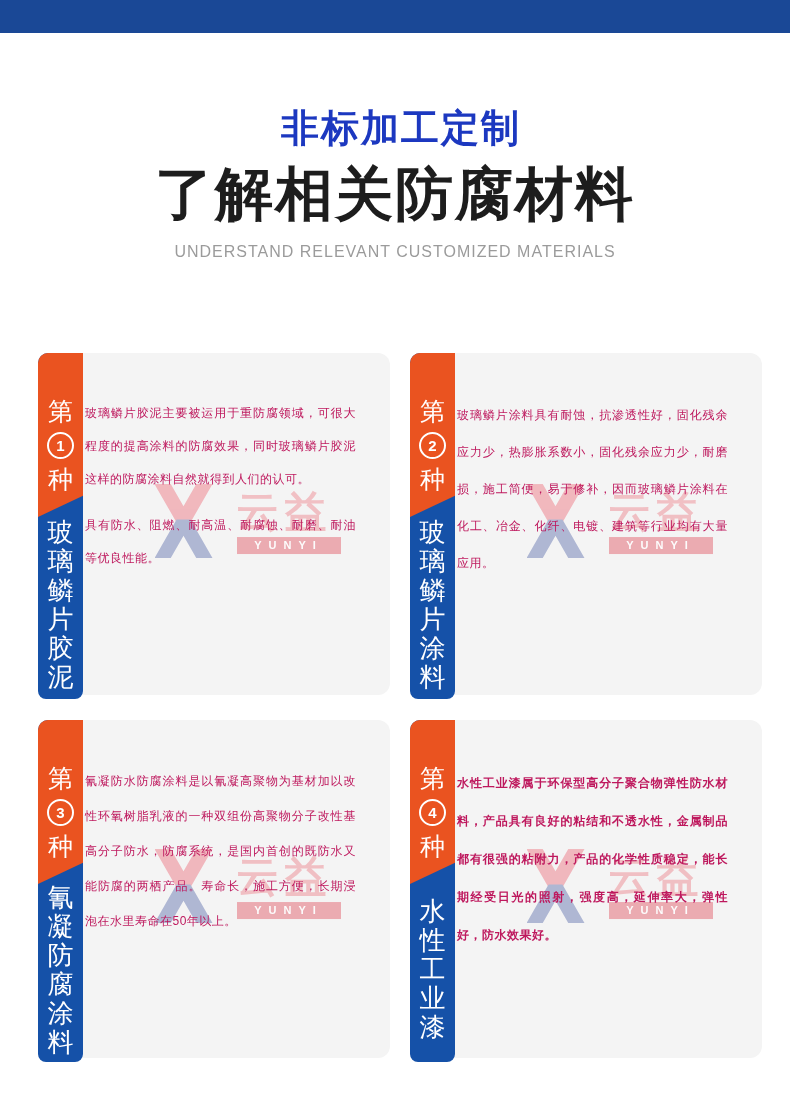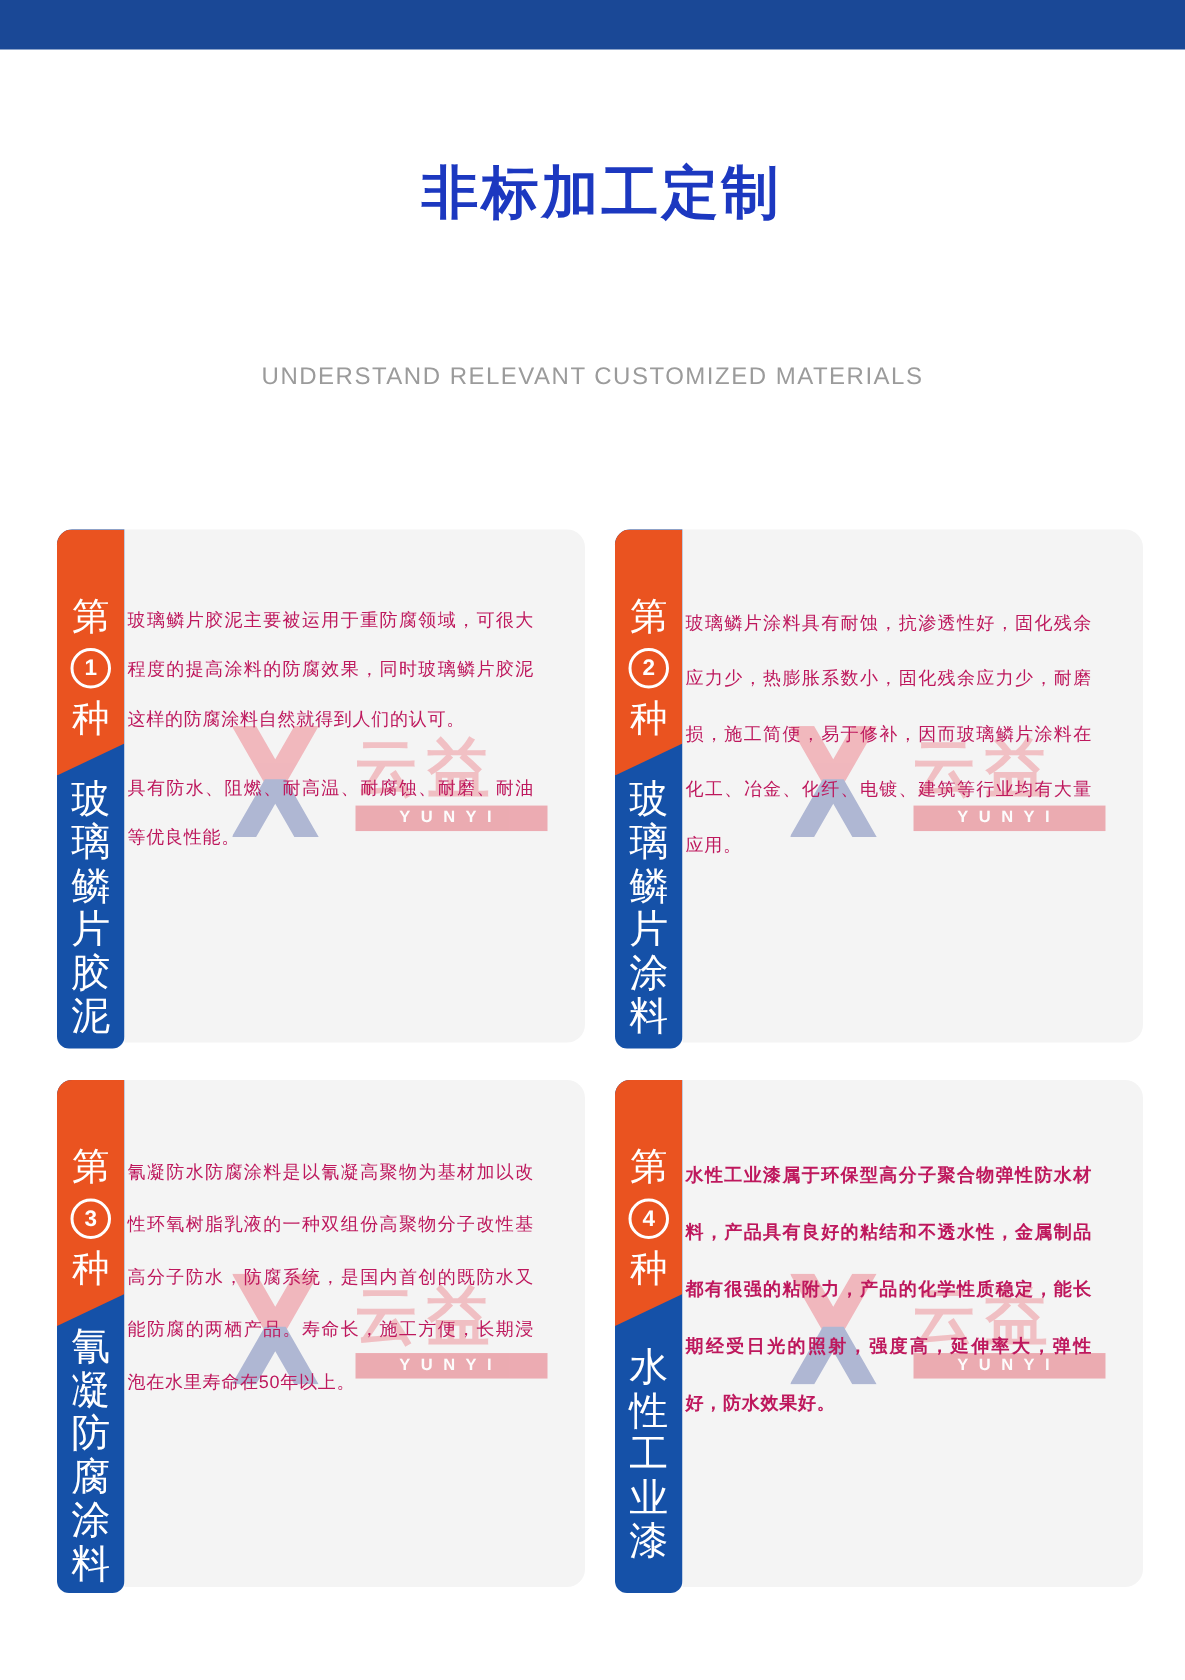--- a/index.html
+++ b/index.html
@@ -52,30 +52,31 @@
   
   .wm{position:absolute;z-index:1;left:50%;top:50%;transform:translate(-50%,-54%);
       width:164px;height:74px;display:flex;gap:24px;opacity:.8;}
   .wm-x{position:relative;width:58px;height:74px;flex:0 0 auto;}
   .wm-top{position:absolute;inset:0;background:#f0a9b0;
       clip-path:polygon(0 0,28% 0,50% 30%,72% 0,100% 0,62% 52%,38% 52%);}
   .wm-bot{position:absolute;inset:0;background:#9fa9cc;
       clip-path:polygon(38% 48%,62% 48%,100% 100%,72% 100%,50% 70%,28% 100%,0 100%);}
   .wm-r{display:flex;flex-direction:column;justify-content:center;}
   .wm-cn{font-size:42px;line-height:46px;font-weight:bold;color:#f0b3b8;letter-spacing:6px;}
-  .wm-strip{margin-top:2px;width:128px;height:17px;background:#ea99a1;color:#fff;
+  .wm-strip{margin-top:2px;width:104px;height:17px;background:#ea99a1;color:#fff;
       font-size:11px;line-height:17px;text-align:center;letter-spacing:7px;font-weight:bold;}
 </style>
 </head>
 <body>
 
 <div class="page">
   <div class="topbar"></div>
 
   <div class="h-sub">非标加工定制</div>
+  <h1 class="h-title">了解相关防腐材料</h1>
   <div class="h-en">UNDERSTAND RELEVANT CUSTOMIZED MATERIALS</div>
 
   <div class="cards">
   <section class="card c1">
     <div class="tab">
       <div class="tab-orange"></div>
       <div class="tab-order">
         <span>第</span>
         <span class="circle">1</span>
         <span>种</span>

